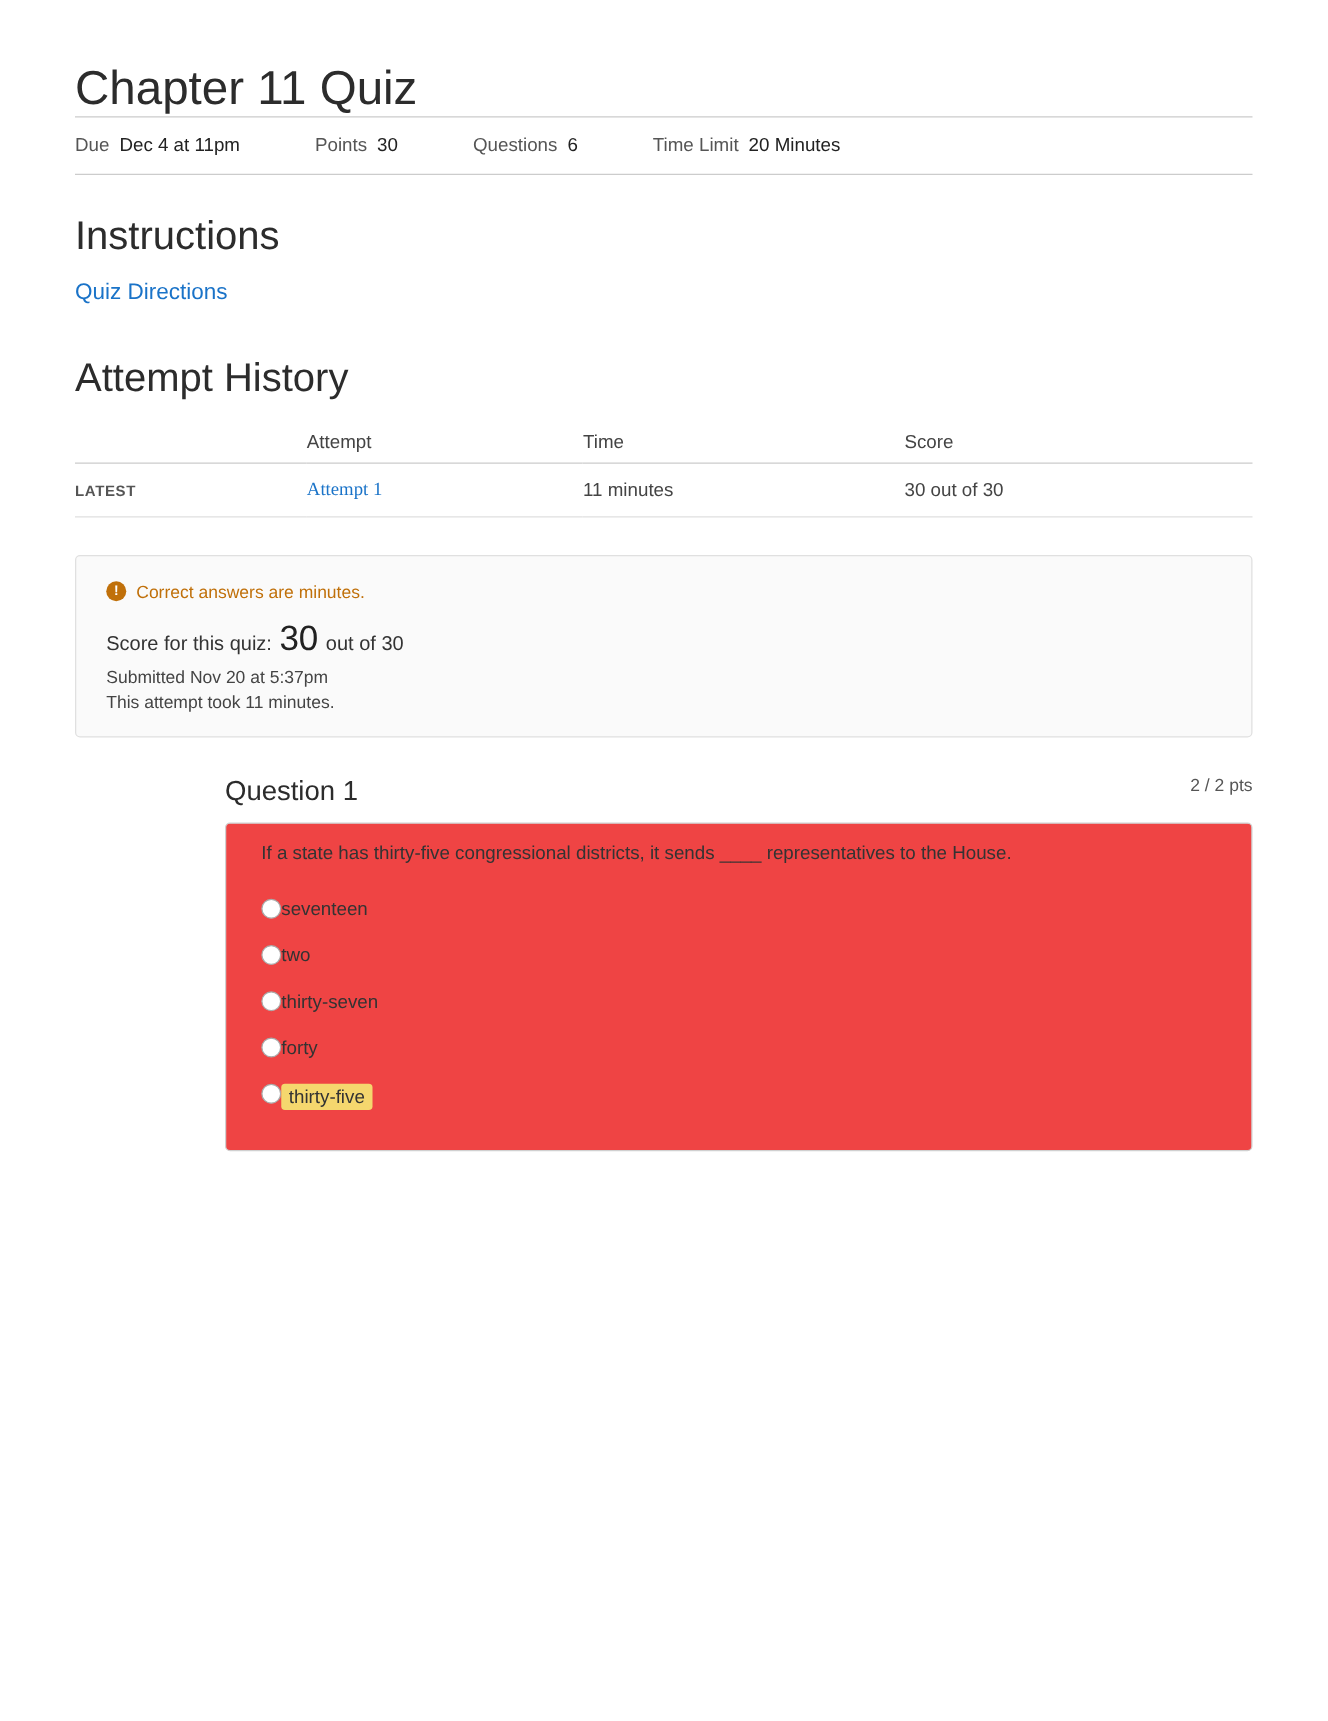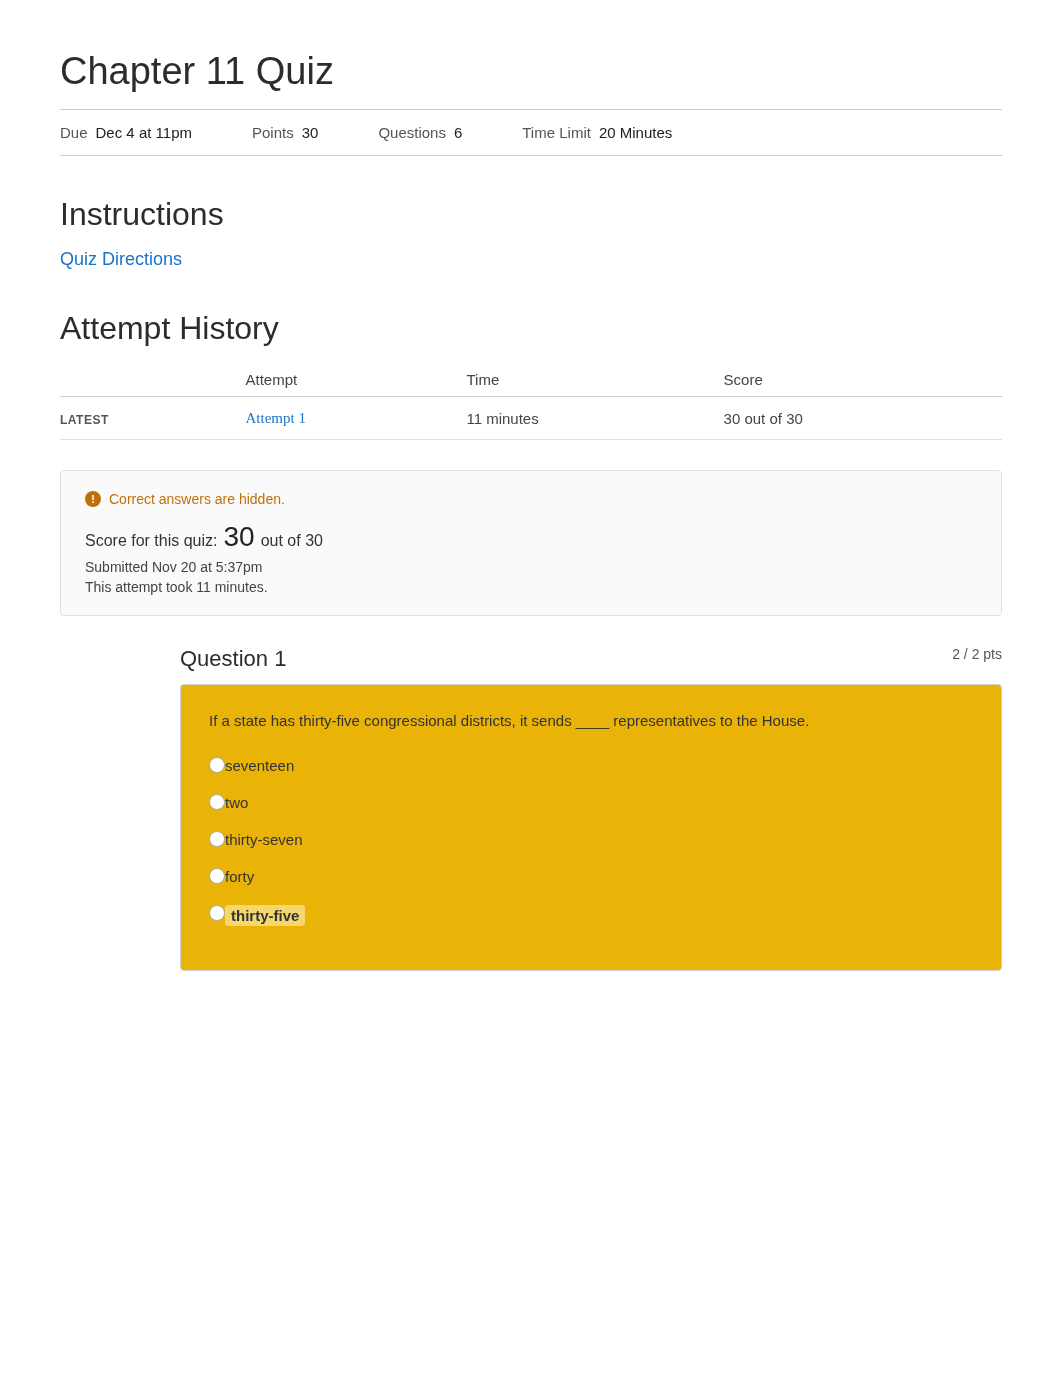--- a/index.html
+++ b/index.html
@@ -15,31 +15,30 @@
       width: 1062px;
       min-height: 1377px;
       padding: 30px 60px;
     }
 
     .page-title {
       font-size: 38px;
       font-weight: 300;
       color: #2c2c2c;
       margin-top: 20px;
-      margin-bottom: 16px;
     }
 
     .quiz-meta-bar {
       border-top: 1px solid #ccc;
       border-bottom: 1px solid #ccc;
       padding: 14px 0;
       display: flex;
       gap: 60px;
       align-items: center;
-      margin-bottom: 40px;
+      margin-bottom: 30px;
     }
 
     .meta-item {
       display: flex;
       gap: 8px;
       align-items: baseline;
     }
 
     .meta-label {
       color: #555;
@@ -186,22 +185,22 @@
     }
 
     .question-points {
       font-size: 14px;
       color: #555;
     }
 
     .question-box {
       border: 1px solid #d0d0d0;
       border-radius: 4px;
-      padding: 24px 28px;
-      background: #eab308;
+      padding: 12px 28px;
+      background: #ef4444;
     }
 
     .question-text {
       font-size: 15px;
       color: #333;
       line-height: 1.6;
       margin-bottom: 24px;
     }
 
     .answer-option {
@@ -220,21 +219,20 @@
 
     .answer-label {
       font-size: 15px;
       color: #333;
     }
 
     .answer-label.highlighted {
       background-color: #f5d76e;
       padding: 2px 6px;
       border-radius: 3px;
-      font-weight: bold;
     }
   </style>
 </head>
 <body>
 
 <h1 class="page-title">Chapter 11 Quiz</h1>
 
 <div class="quiz-meta-bar">
   <div class="meta-item">
     <span class="meta-label">Due</span>
@@ -281,21 +279,21 @@
         <td>11 minutes</td>
         <td>30 out of 30</td>
       </tr>
     </tbody>
   </table>
 </div>
 
 <div class="quiz-result-box">
   <div class="hidden-answers-notice">
     <span class="notice-icon">!</span>
-    <span>Correct answers are hidden.</span>
+    <span>Correct answers are minutes.</span>
   </div>
   <div class="score-line">
     <span>Score for this quiz:</span>
     <span class="score-big">30</span>
     <span>out of 30</span>
   </div>
   <div class="submitted-line">Submitted Nov 20 at 5:37pm</div>
   <div class="attempt-time-line">This attempt took 11 minutes.</div>
 </div>
 

